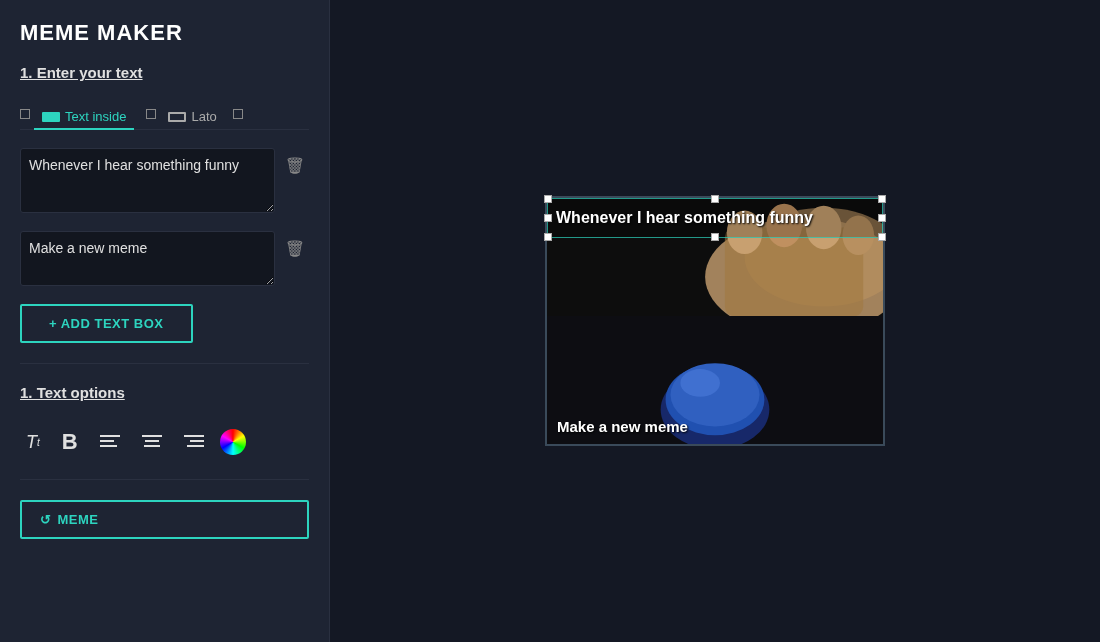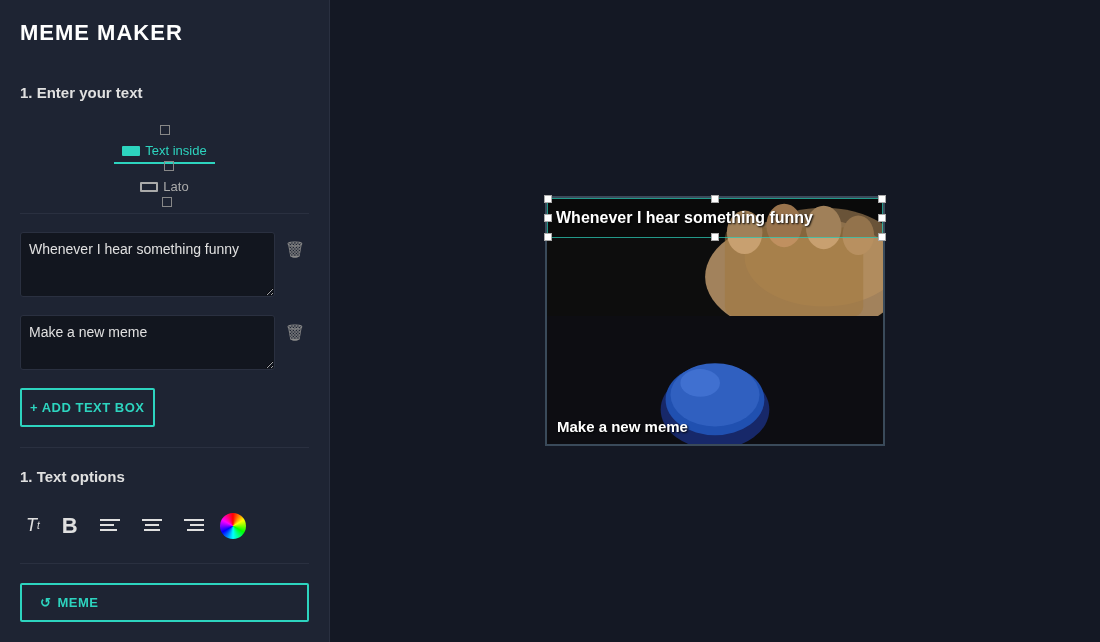--- a/index.html
+++ b/index.html
@@ -24,38 +24,38 @@
       flex-direction: column;
       gap: 18px;
       overflow-y: auto;
     }
 
     .app-title {
       font-size: 22px;
       font-weight: 900;
       color: #ffffff;
       letter-spacing: 1px;
-      margin-bottom: 20px;
+      margin-bottom: 0;
     }
 
     .section-label {
       font-size: 15px;
       font-weight: 600;
       color: #e0e0e0;
       margin-bottom: 6px;
+      text-decoration: underline;
     }
 
     
     .tabs-row {
       display: flex;
       align-items: center;
       gap: 4px;
       border-bottom: 1px solid #2a3040;
       padding-bottom: 6px;
-      flex-direction: column;
     }
 
     .tab-icon {
       width: 10px;
       height: 10px;
       border: 1.5px solid #888;
       display: inline-block;
     }
 
     .tab-item {
@@ -119,21 +119,21 @@
       margin-top: 4px;
     }
 
     
     .add-text-btn {
       background: transparent;
       border: 2px solid #2dd4bf;
       color: #2dd4bf;
       font-size: 13px;
       font-weight: 700;
-      padding: 10px 8px;
+      padding: 10px 27px;
       cursor: pointer;
       border-radius: 2px;
       letter-spacing: 0.5px;
       width: fit-content;
     }
 
     
     .font-select {
       width: 100%;
       background: #12161f;

